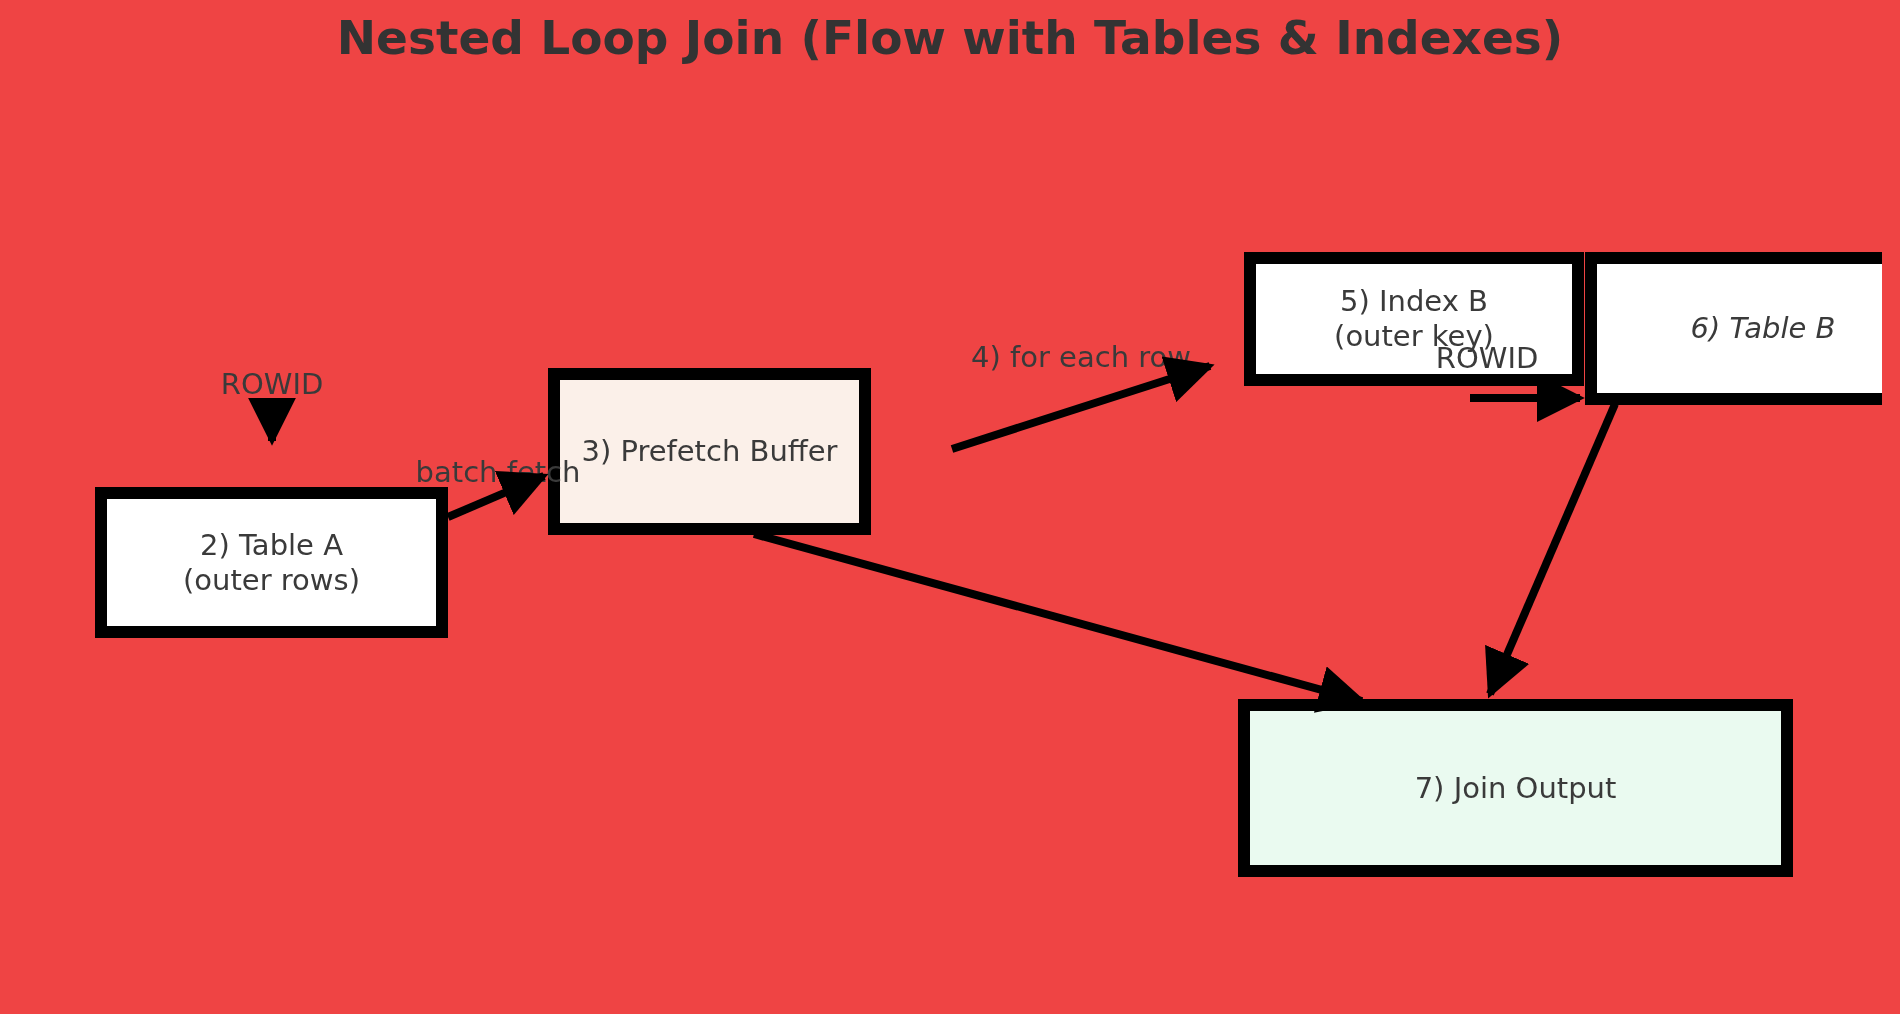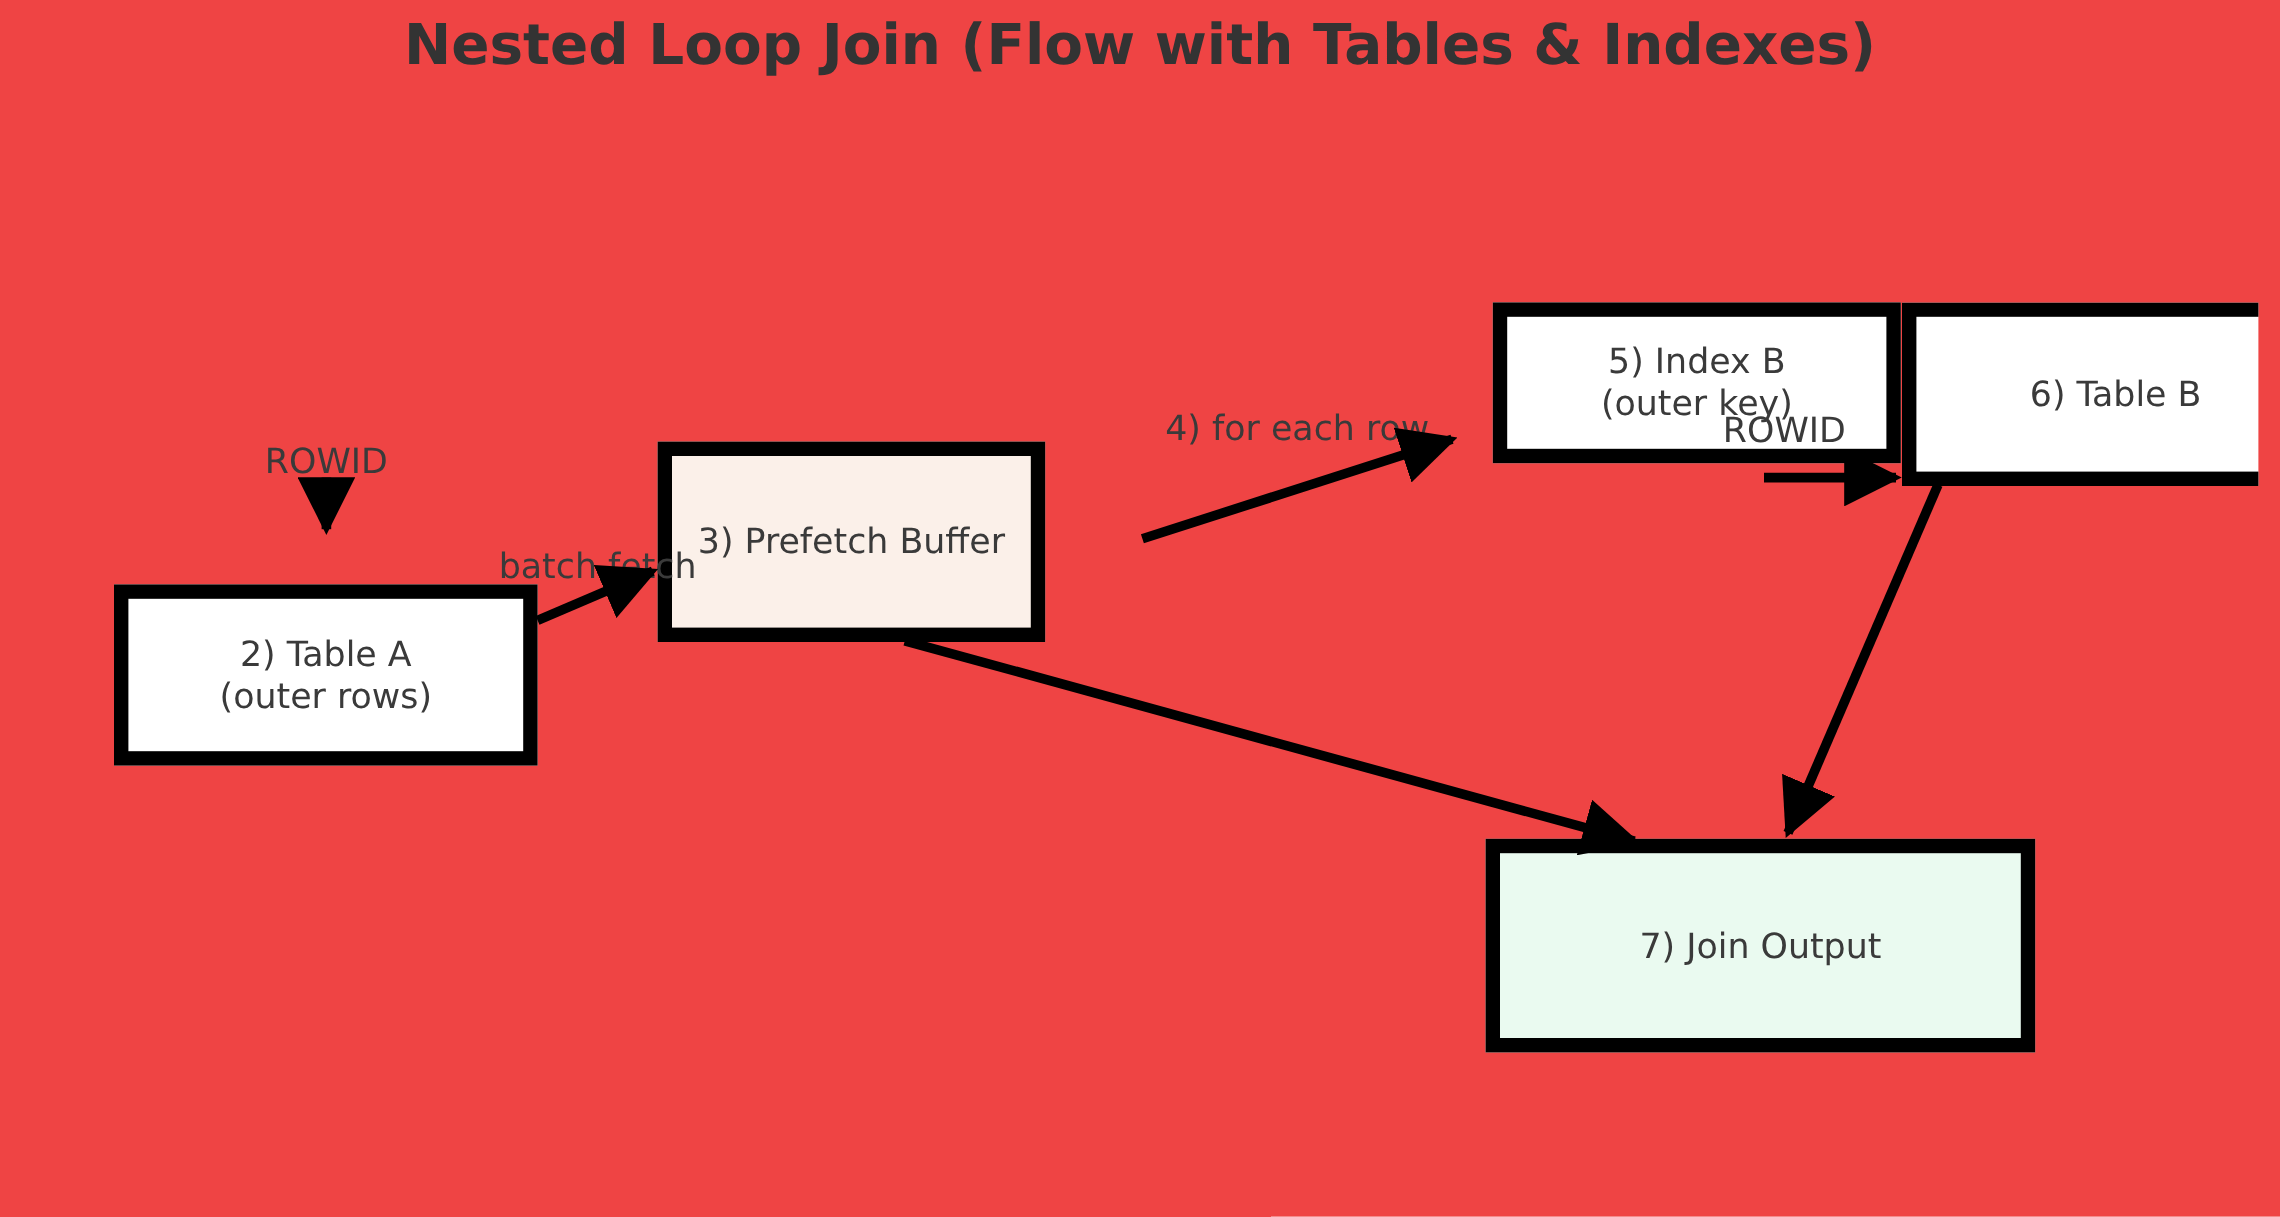--- a/index.html
+++ b/index.html
@@ -39,20 +39,21 @@
     line-height: 35px;
     color: #3a3a3a;
     z-index: 1;
   }
   .node--prefetch { background: #fbf0e9; }
   .node--output   { background: #eafaf0; }
   .clip6 {
     position: absolute;
     overflow: hidden;
     z-index: 1;
+    font-style: italic;
   }
   .clip6 .node {
     position: absolute;
     left: 0;
     top: 0;
   }
   .elabel {
     position: absolute;
     transform: translate(-50%, -50%);
     font-size: 29px;
@@ -101,21 +102,21 @@
   </div>
 
   <div class="clip6" style="left:1585px; top:252px; width:297px; height:153px;">
     <div class="node" style="width:356px; height:153px;">
       <div>
         <div>6) Table B</div>
       </div>
     </div>
   </div>
 
-  <div class="node node--output" style="left:1238px; top:699px; width:458px; height:178px;">
+  <div class="node node--output" style="left:1238px; top:699px; width:555px; height:178px;">
     <div>
       <div>7) Join Output</div>
     </div>
   </div>
 
   <div class="elabel" style="left:272px; top:384px;">ROWID</div>
   <div class="elabel" style="left:498px; top:450px;margin-top:22px;">batch fetch</div>
   <div class="elabel" style="left:1081px; top:357px;">4) for each row</div>
   <div class="elabel" style="left:1487px; top:358px;">ROWID</div>
 

